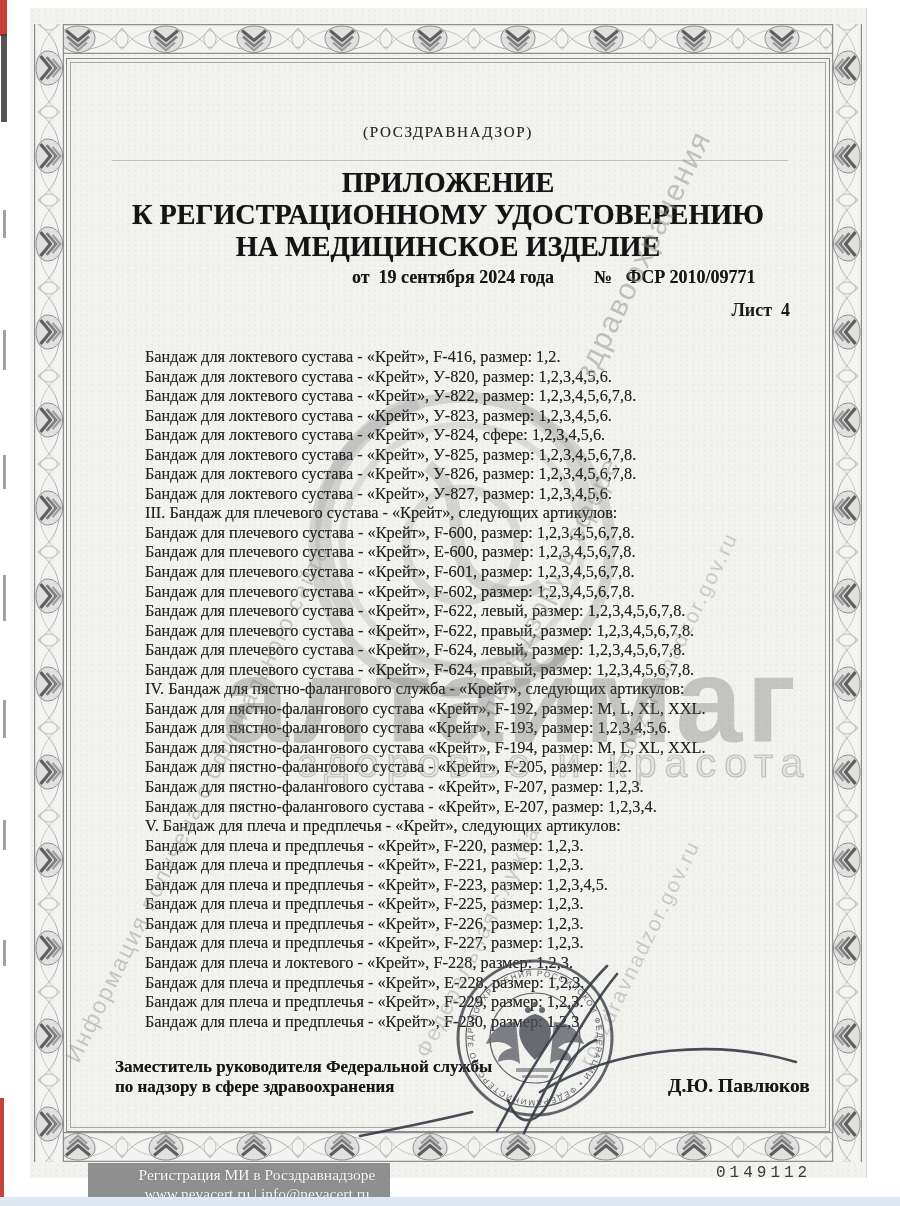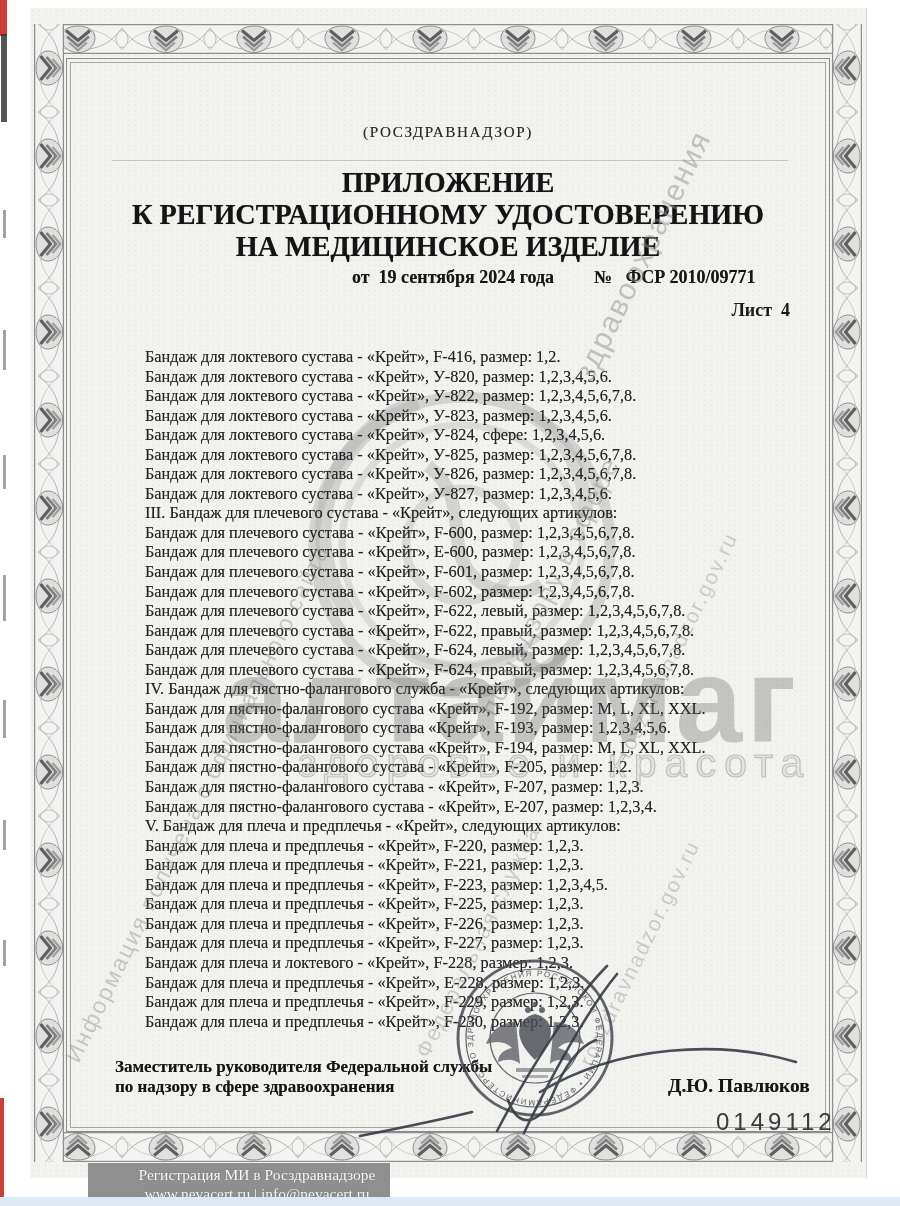--- a/index.html
+++ b/index.html
@@ -45,22 +45,22 @@
     font-size:16.3px;line-height:19.55px;color:#232323;white-space:nowrap;
     text-shadow:0 0 .55px rgba(25,25,25,.45);
     margin-left:20px;
   }
   
   .sigline{position:absolute;left:85px;font-weight:bold;font-size:17px;color:#161616;text-shadow:0 0 .6px rgba(10,10,10,.5);}
   #sig1{top:1049px;}
   #sig2{top:1069px;}
   #signer{position:absolute;left:638px;top:1067px;font-weight:bold;font-size:19.5px;color:#161616;text-shadow:0 0 .6px rgba(10,10,10,.5);}
   #serial{
-    position:absolute;left:686px;top:1100px;
-    font-family:Liberation Sans, sans-serif;font-size:24px;letter-spacing:4px;color:#3a3a3a;
+    position:absolute;left:686px;top:1156px;
+    font-family:Liberation Mono, monospace;font-size:16px;letter-spacing:4px;color:#3a3a3a;
   }
   
   #emblemSvg{position:absolute;left:0;top:0;pointer-events:none;}
   .diag{
     position:absolute;transform:rotate(-64deg);transform-origin:0 100%;
     font-family:"Liberation Sans", sans-serif;color:#8f8f8f;white-space:pre;letter-spacing:2px;
   }
   #brand{
     position:absolute;left:222px;top:640px;
     font-family:"Liberation Sans", sans-serif;font-weight:bold;

